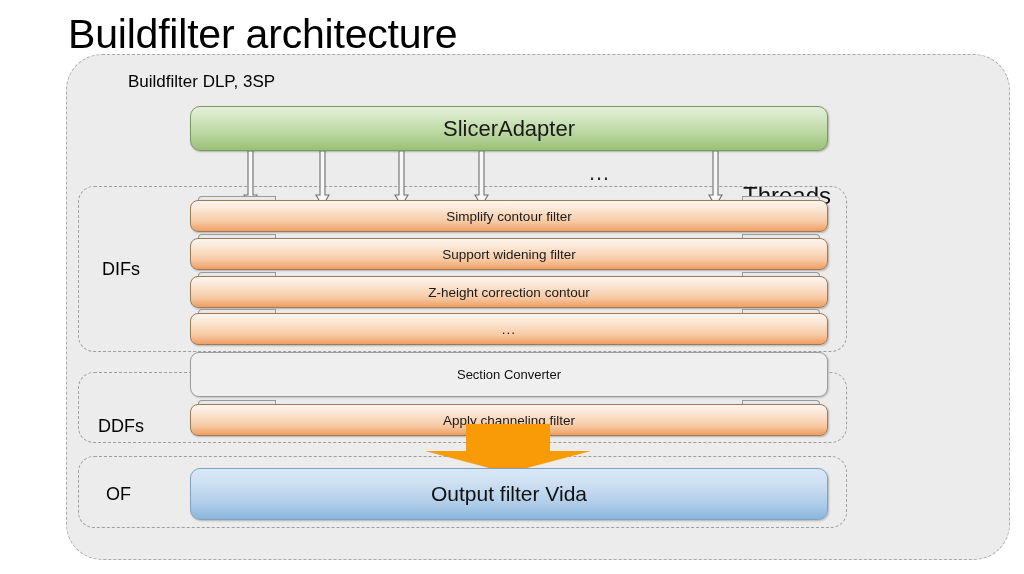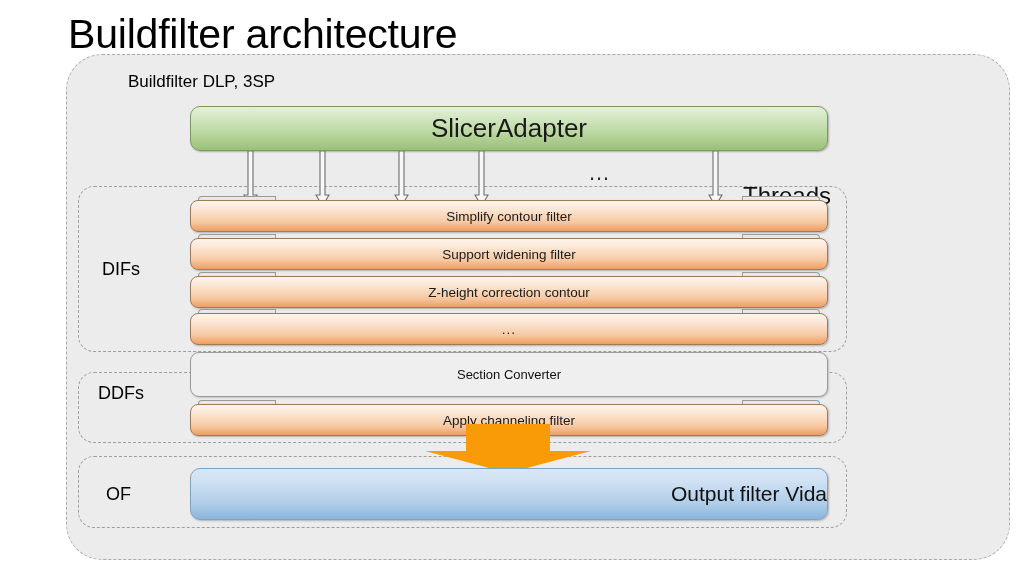--- a/index.html
+++ b/index.html
@@ -65,41 +65,41 @@
   .group-ddfs  { left: 78px;  top: 372px; width: 769px; height: 71px;  }
   .group-of    { left: 78px;  top: 456px; width: 769px; height: 72px;  }
 
   .group-label {
     position: absolute;
     font-size: 18px;
     color: #000000;
     white-space: nowrap;
   }
   .label-difs { left: 102px; top: 259px; }
-  .label-ddfs { left: 98px;  top: 383px; }
+  .label-ddfs { left: 98px;  top: 416px; }
   .label-of   { left: 106px; top: 484px; }
 
   
   .adapter-box {
     position: absolute;
     left: 190px;
     top: 106px;
     width: 638px;
     height: 45px;
     border-radius: 10px;
     border: 1px solid #7b9a60;
     box-sizing: border-box;
     background: linear-gradient(to bottom, #e4efd9 0%, #d5e8c5 22%, #b9d69e 62%, #9bc079 100%);
     box-shadow: 1px 1px 2px rgba(0,0,0,0.28);
     display: flex;
     align-items: center;
     justify-content: center;
   }
   .adapter-box .lbl {
-    font-size: 26px;
+    font-size: 22px;
     color: #1a1a1a;
   }
 
   
   .thread-arrow {
     position: absolute;
     top: 151px;
     width: 15px;
     height: 57px;
   }
@@ -213,21 +213,21 @@
     top: 468px;
     width: 638px;
     height: 52px;
     border: 1px solid #7da3c6;
     border-radius: 10px;
     box-sizing: border-box;
     background: linear-gradient(to bottom, #d9e7f5 0%, #cfe1f3 26%, #aecce8 70%, #8ab6dc 100%);
     box-shadow: 1px 1px 2px rgba(0,0,0,0.25);
     display: flex;
     align-items: center;
-    justify-content: flex-end;
+    justify-content: center;
   }
   .output-box .lbl {
     font-size: 21px;
     color: #111111;
   }
 </style>
 </head>
 <body>
 
 <div id="slide">

